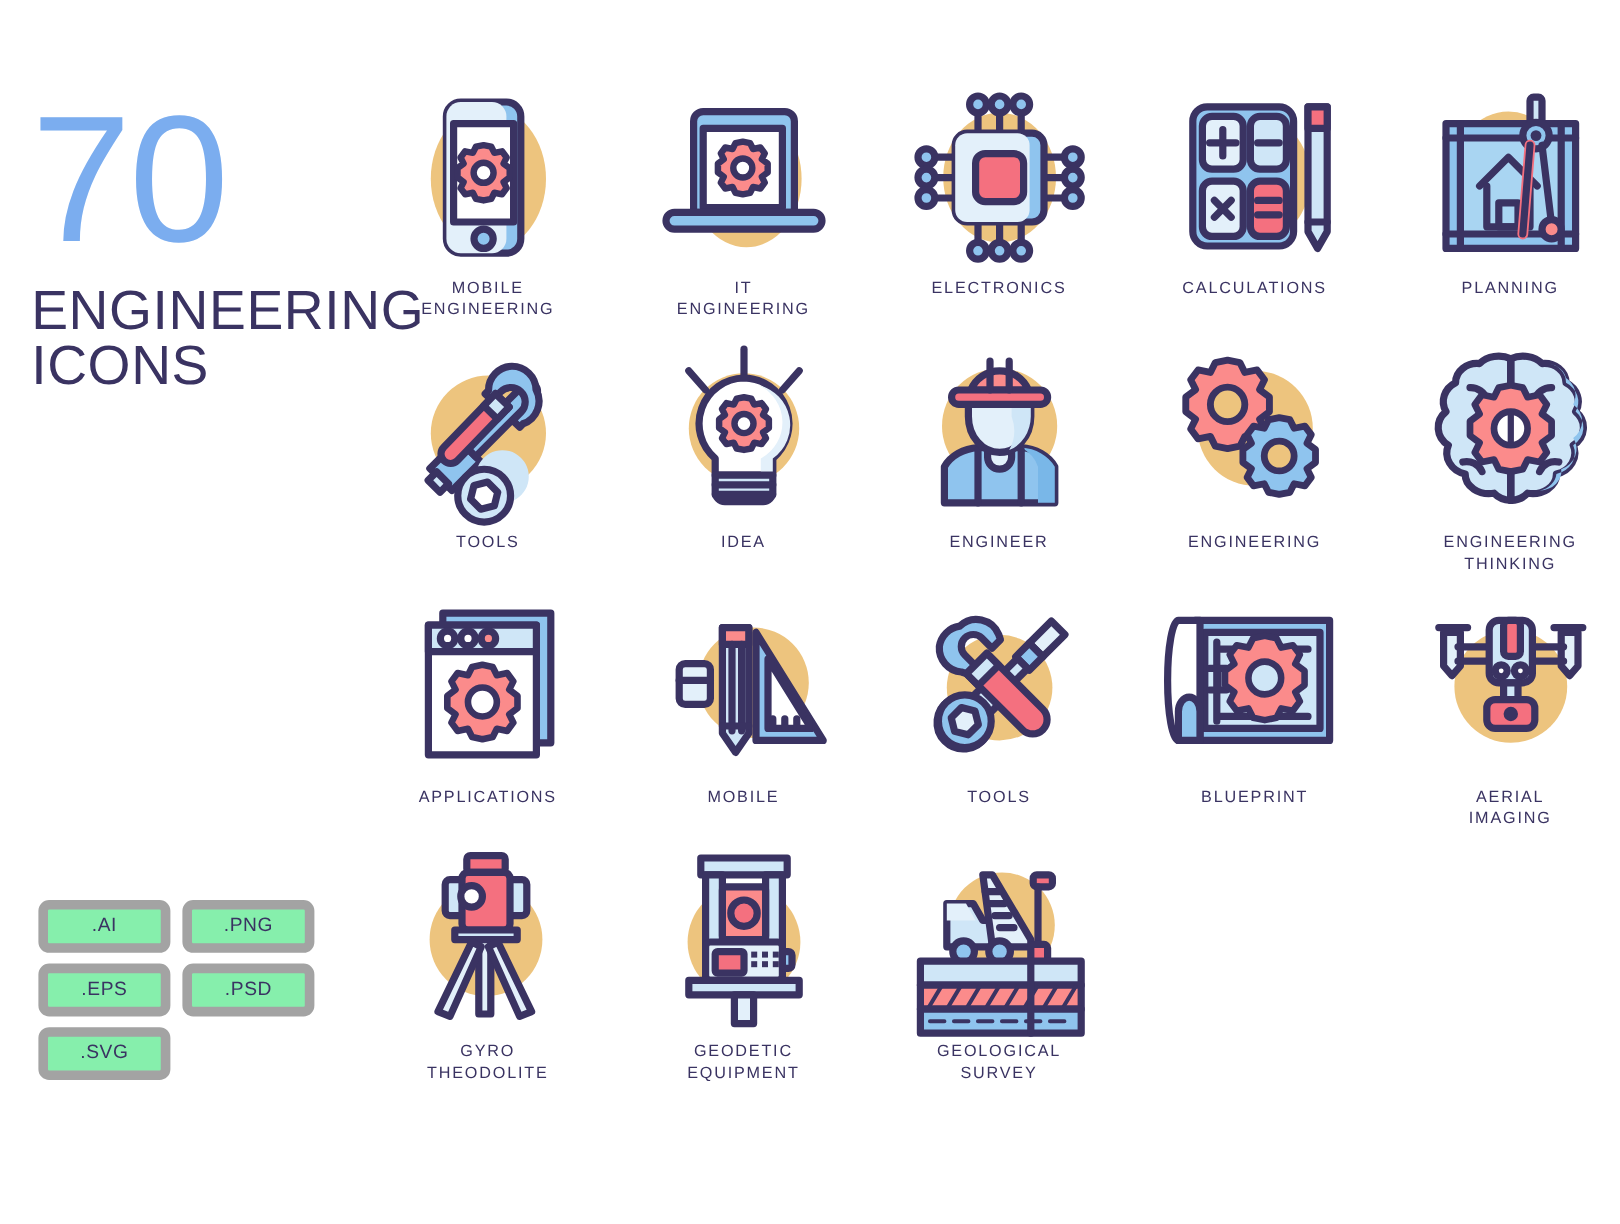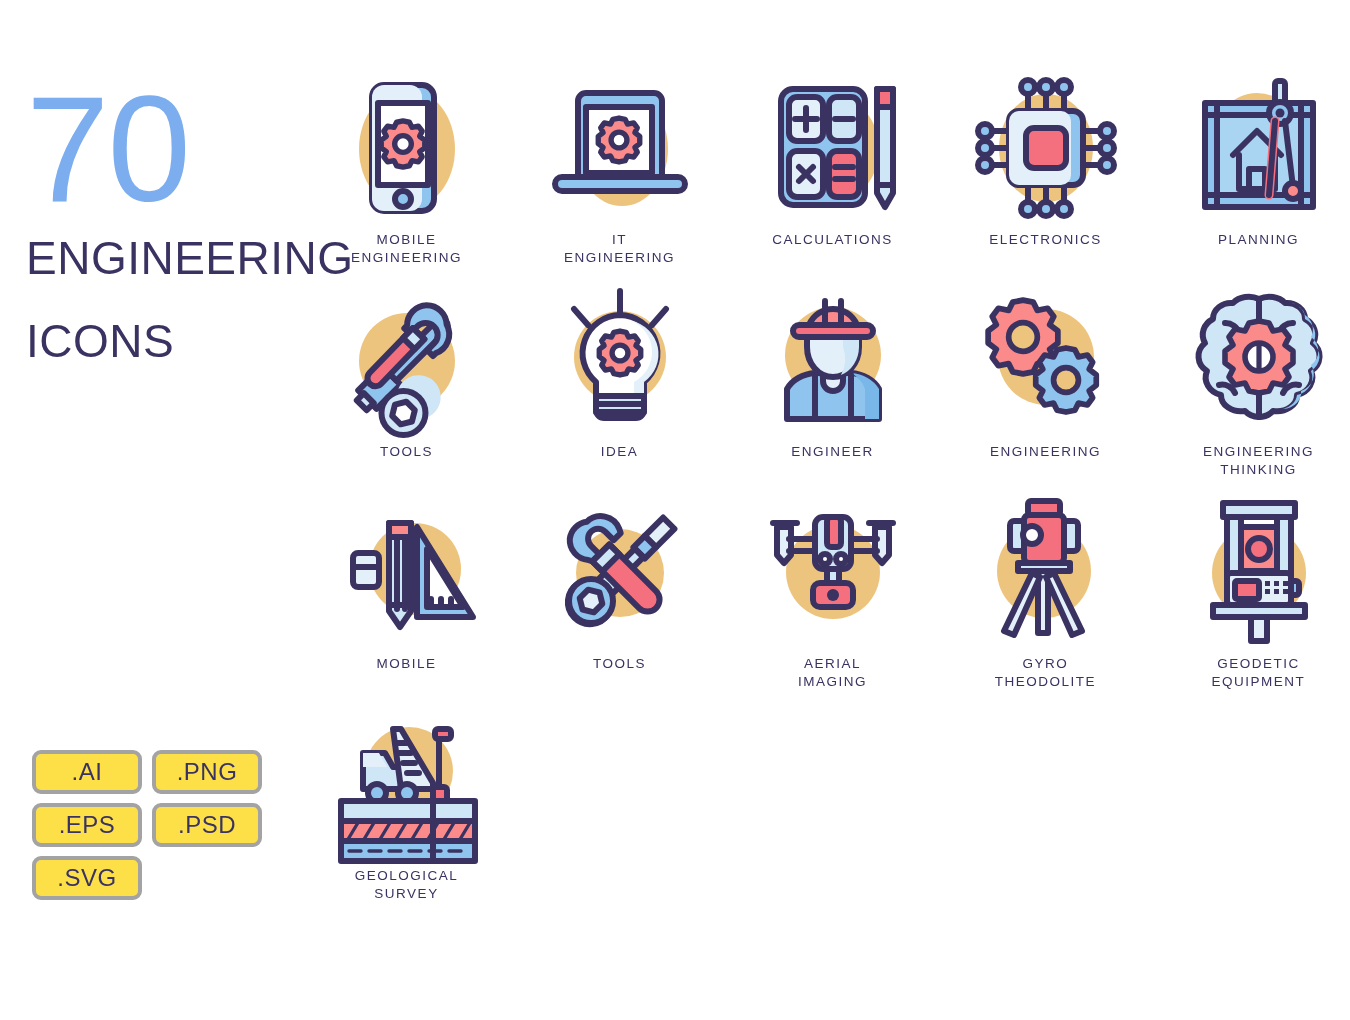--- a/index.html
+++ b/index.html
@@ -28,43 +28,42 @@
     color: #7BADEF;
     letter-spacing: -2px;
     font-family: "Liberation Sans", sans-serif;
   }
   #title-line1, #title-line2 {
     font-size: 46px;
     line-height: 1.02;
     font-weight: 400;
     color: #3A3362;
     letter-spacing: 0.5px;
-    margin-top: 37px;
   }
   #title-line1 { margin-top: 14px; }
 
   
   #format-badges {
     position: absolute;
     left: 32px; top: 750px;
     width: 250px;
     display: flex;
     flex-wrap: wrap;
     gap: 9px 10px;
   }
   .format-badge {
     width: 110px; height: 44px;
-    border: 4px solid #a3a3a3;
+    border: 8px solid #a3a3a3;
     border-radius: 9px;
     display: flex;
     align-items: center;
     justify-content: center;
-    font-size: 24px;
+    font-size: 16px;
     color: #3A3362;
-    background: #fde047;
+    background: #86efac;
     letter-spacing: 0.5px;
   }
 
   
   #icon-grid {
     position: absolute;
     left: 300px; top: 70px;
     width: 1050px; height: 890px;
     display: grid;
     grid-template-columns: repeat(5, 213px);
@@ -146,43 +145,20 @@
           <path d="M46,34 h66 v66 h-66 Z" fill="#FFFFFF" class="stf" stroke-width="5"></path>
           <path d="M22,104 h116 a6,6 0 0 1 0,14 h-116 a6,6 0 0 1 0,-14 Z" fill="#8FC4EE" class="stf"></path>
           <g transform="translate(79,67) scale(1.22)">
             <path d="M0,-18 L5,-17 L7,-13 L12,-14 L15,-10 L13,-6 L17,-3 L17,3 L13,6 L15,10 L12,14 L7,13 L5,17 L0,18 L-5,17 L-7,13 L-12,14 L-15,10 L-13,6 L-17,3 L-17,-3 L-13,-6 L-15,-10 L-12,-14 L-7,-13 L-5,-17 Z" fill="#FB8B8B" stroke="#3A3362" stroke-width="4.4" stroke-linejoin="round"></path>
             <circle cx="0" cy="0" r="6.5" fill="#FFFFFF" stroke="#3A3362" stroke-width="4.4"></circle>
           </g>
         </svg>
       </div>
       <div class="icon-label">IT
 ENGINEERING</div>
-    </div>
-
-    <div class="icon-cell">
-      <div class="icon-art">
-        <svg width="160" height="150" viewBox="0 0 160 150">
-          <ellipse cx="82" cy="76" rx="44" ry="52" fill="#EDC47E"></ellipse>
-          <rect x="28" y="16" width="84" height="116" rx="12" fill="#8FC4EE" class="stf"></rect>
-          <rect x="36" y="24" width="34" height="44" rx="8" fill="#E3F0FA" class="stf" stroke-width="5"></rect>
-          <rect x="76" y="24" width="30" height="44" rx="8" fill="#CFE6F7" class="stf" stroke-width="5"></rect>
-          <rect x="36" y="78" width="34" height="46" rx="8" fill="#E3F0FA" class="stf" stroke-width="5"></rect>
-          <rect x="76" y="78" width="30" height="46" rx="8" fill="#F4707F" class="stf" stroke-width="5"></rect>
-          <g class="st" stroke-width="5">
-            <path d="M53,35 v22 M42,46 h22"></path>
-            <path d="M82,46 h18"></path>
-            <path d="M46,94 l14,14 M60,94 l-14,14"></path>
-            <path d="M82,94 h18 M82,106 h18"></path>
-          </g>
-          <path d="M124,16 h16 v104 l-8,14 l-8,-14 Z" fill="#CFE6F7" class="stf" stroke-width="5"></path>
-          <path d="M124,16 h16 v18 h-16 Z" fill="#F4707F" class="stf" stroke-width="5"></path>
-          <path d="M124,112 h16" class="st" stroke-width="5"></path>
-        </svg>
-      </div>
-      <div class="icon-label">CALCULATIONS</div>
     </div>
 
     <div class="icon-cell">
       <div class="icon-art">
         <svg width="160" height="150" viewBox="0 0 160 150">
           <ellipse cx="80" cy="75" rx="47" ry="54" fill="#EDC47E"></ellipse>
           <g class="st" stroke-width="5">
             <path d="M62,40 v-22 M80,40 v-22 M98,40 v-22"></path>
             <path d="M62,110 v22 M80,110 v22 M98,110 v22"></path>
             <path d="M45,58 h-22 M45,75 h-22 M45,92 h-22"></path>
@@ -206,20 +182,43 @@
           <rect x="43" y="38" width="62" height="74" rx="10" fill="#E3F0FA" stroke="none"></rect>
           <rect x="60" y="55" width="40" height="40" rx="8" fill="#F4707F" class="stf" stroke-width="5"></rect>
         </svg>
       </div>
       <div class="icon-label">ELECTRONICS</div>
     </div>
 
     <div class="icon-cell">
       <div class="icon-art">
         <svg width="160" height="150" viewBox="0 0 160 150">
+          <ellipse cx="82" cy="76" rx="44" ry="52" fill="#EDC47E"></ellipse>
+          <rect x="28" y="16" width="84" height="116" rx="12" fill="#8FC4EE" class="stf"></rect>
+          <rect x="36" y="24" width="34" height="44" rx="8" fill="#E3F0FA" class="stf" stroke-width="5"></rect>
+          <rect x="76" y="24" width="30" height="44" rx="8" fill="#CFE6F7" class="stf" stroke-width="5"></rect>
+          <rect x="36" y="78" width="34" height="46" rx="8" fill="#E3F0FA" class="stf" stroke-width="5"></rect>
+          <rect x="76" y="78" width="30" height="46" rx="8" fill="#F4707F" class="stf" stroke-width="5"></rect>
+          <g class="st" stroke-width="5">
+            <path d="M53,35 v22 M42,46 h22"></path>
+            <path d="M82,46 h18"></path>
+            <path d="M46,94 l14,14 M60,94 l-14,14"></path>
+            <path d="M82,94 h18 M82,106 h18"></path>
+          </g>
+          <path d="M124,16 h16 v104 l-8,14 l-8,-14 Z" fill="#CFE6F7" class="stf" stroke-width="5"></path>
+          <path d="M124,16 h16 v18 h-16 Z" fill="#F4707F" class="stf" stroke-width="5"></path>
+          <path d="M124,112 h16" class="st" stroke-width="5"></path>
+        </svg>
+      </div>
+      <div class="icon-label">CALCULATIONS</div>
+    </div>
+
+    <div class="icon-cell">
+      <div class="icon-art">
+        <svg width="160" height="150" viewBox="0 0 160 150">
           <ellipse cx="78" cy="72" rx="46" ry="52" fill="#EDC47E"></ellipse>
           <rect x="26" y="30" width="108" height="104" fill="#8FC4EE" class="stf" stroke-width="5"></rect>
           <rect x="38" y="42" width="84" height="80" fill="#A9D5F2" stroke="none"></rect>
           <g class="st" stroke-width="5">
             <path d="M26,42 h108 M26,122 h108 M38,30 v104 M122,30 v104"></path>
           </g>
           <path d="M54,82 l24,-24 l24,24" class="st" stroke-width="5"></path>
           <path d="M60,82 v34 h36 v-34" class="st" stroke-width="5"></path>
           <rect x="70" y="96" width="16" height="20" class="st" stroke-width="5"></rect>
           <g>
@@ -336,20 +335,39 @@
             <path d="M0,-18 L5,-17 L7,-13 L12,-14 L15,-10 L13,-6 L17,-3 L17,3 L13,6 L15,10 L12,14 L7,13 L5,17 L0,18 L-5,17 L-7,13 L-12,14 L-15,10 L-13,6 L-17,3 L-17,-3 L-13,-6 L-15,-10 L-12,-14 L-7,-13 L-5,-17 Z" fill="#FB8B8B" stroke="#3A3362" stroke-width="2.8" stroke-linejoin="round"></path>
             <circle cx="0" cy="0" r="7" fill="#FFFFFF" stroke="#3A3362" stroke-width="2.8"></circle>
             <path d="M0,-7 v14" stroke="#3A3362" stroke-width="2.6"></path>
           </g>
         </svg>
       </div>
       <div class="icon-label">ENGINEERING
 THINKING</div>
     </div>
 
+    <div class="icon-cell">
+      <div class="icon-art">
+        <svg width="160" height="150" viewBox="0 0 160 150">
+          <path d="M42,14 h90 v108 h-90 Z" fill="#8FC4EE" class="stf" stroke-width="5"></path>
+          <path d="M30,24 h90 v108 h-90 Z" fill="#FFFFFF" class="stf" stroke-width="5"></path>
+          <path d="M30,24 h90 v22 h-90 Z" fill="#CFE6F7" class="stf" stroke-width="5"></path>
+          <g class="stf" stroke-width="4.5">
+            <circle cx="46" cy="35" r="6" fill="#FFFFFF"></circle>
+            <circle cx="63" cy="35" r="6" fill="#FFFFFF"></circle>
+            <circle cx="80" cy="35" r="6" fill="#FB8B8B"></circle>
+          </g>
+          <g transform="translate(75,88) scale(1.72)">
+            <path d="M0,-18 L5,-17 L7,-13 L12,-14 L15,-10 L13,-6 L17,-3 L17,3 L13,6 L15,10 L12,14 L7,13 L5,17 L0,18 L-5,17 L-7,13 L-12,14 L-15,10 L-13,6 L-17,3 L-17,-3 L-13,-6 L-15,-10 L-12,-14 L-7,-13 L-5,-17 Z" fill="#FB8B8B" stroke="#3A3362" stroke-width="3.2" stroke-linejoin="round"></path>
+            <circle cx="0" cy="0" r="7" fill="#FFFFFF" stroke="#3A3362" stroke-width="3.2"></circle>
+          </g>
+        </svg>
+      </div>
+      <div class="icon-label">APPLICATIONS</div>
+    </div>
 
     <div class="icon-cell">
       <div class="icon-art">
         <svg width="160" height="150" viewBox="0 0 160 150">
           <circle cx="88" cy="72" r="46" fill="#EDC47E"></circle>
           <path d="M62,26 h22 v88 l-11,16 l-11,-16 Z" fill="#CFE6F7" class="stf" stroke-width="5"></path>
           <path d="M62,26 h22 v14 h-22 Z" fill="#FB8B8B" class="stf" stroke-width="5"></path>
           <path d="M70,40 v72 M78,40 v72" class="st" stroke-width="4"></path>
           <path d="M62,108 h22" class="st" stroke-width="4.5"></path>
           <rect x="26" y="56" width="26" height="34" rx="5" fill="#E3F0FA" class="stf" stroke-width="5"></rect>
@@ -380,20 +398,40 @@
           <g transform="rotate(-45 80 75)">
             <path d="M92,16 a20,20 0 0 0 -24,0 a20,20 0 0 0 -2,28 l2,4 h10 v-12 a10,10 0 0 1 20,0 v12 h10 l2,-4 a20,20 0 0 0 -18,-28 Z" fill="#8FC4EE" class="stf" stroke-width="5"></path>
             <path d="M68,48 h24 v66 a12,12 0 0 1 -24,0 Z" fill="#F4707F" class="stf" stroke-width="5"></path>
             <path d="M68,48 h24 v14 h-24 Z" fill="#CFE6F7" class="stf" stroke-width="5"></path>
           </g>
         </svg>
       </div>
       <div class="icon-label">TOOLS</div>
     </div>
 
+    <div class="icon-cell">
+      <div class="icon-art">
+        <svg width="160" height="150" viewBox="0 0 160 150">
+          <circle cx="84" cy="64" r="44" fill="#EDC47E"></circle>
+          <path d="M30,20 h112 v100 h-112 Z" fill="#8FC4EE" class="stf" stroke-width="5"></path>
+          <path d="M38,30 h96 v80 h-96 Z" fill="#CFE6F7" class="stf" stroke-width="5"></path>
+          <path d="M16,20 h18 v100 h-18 a9,50 0 0 1 0,-100 Z" fill="#FFFFFF" class="stf" stroke-width="5"></path>
+          <path d="M16,96 a9,12 0 0 1 18,0 v24 h-18 Z" fill="#8FC4EE" class="stf" stroke-width="5"></path>
+          <g class="st" stroke-width="4">
+            <path d="M48,38 v66 M48,44 h76 M48,100 h76"></path>
+            <path d="M42,60 h14 M42,78 h14 M49,60 v18"></path>
+          </g>
+          <g transform="translate(88,68) scale(1.95)">
+            <path d="M0,-18 L5,-17 L7,-13 L12,-14 L15,-10 L13,-6 L17,-3 L17,3 L13,6 L15,10 L12,14 L7,13 L5,17 L0,18 L-5,17 L-7,13 L-12,14 L-15,10 L-13,6 L-17,3 L-17,-3 L-13,-6 L-15,-10 L-12,-14 L-7,-13 L-5,-17 Z" fill="#FB8B8B" stroke="#3A3362" stroke-width="2.8" stroke-linejoin="round"></path>
+            <circle cx="0" cy="0" r="7" fill="#CFE6F7" stroke="#3A3362" stroke-width="2.8"></circle>
+          </g>
+        </svg>
+      </div>
+      <div class="icon-label">BLUEPRINT</div>
+    </div>
 
     <div class="icon-cell">
       <div class="icon-art">
         <svg width="160" height="150" viewBox="0 0 160 150">
           <circle cx="80" cy="75" r="47" fill="#EDC47E"></circle>
           <g class="st" stroke-width="5">
             <path d="M20,26 h24 M116,26 h24"></path>
           </g>
           <g fill="#E3F0FA" class="stf" stroke-width="5">
             <path d="M24,30 h14 v28 l-7,8 l-7,-8 Z"></path>

